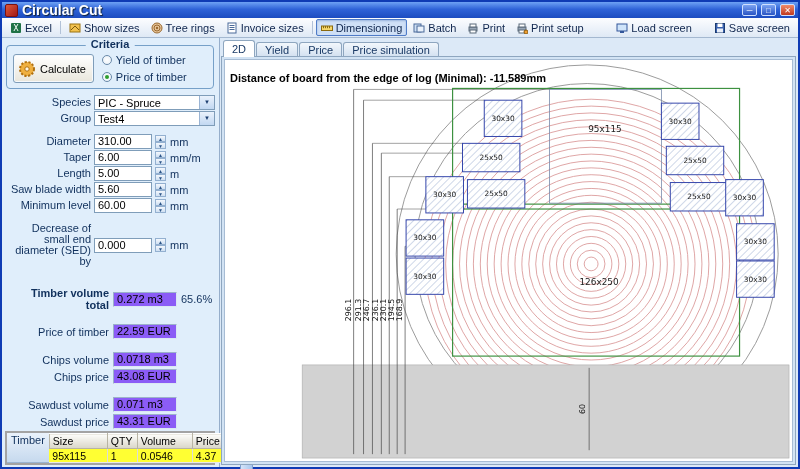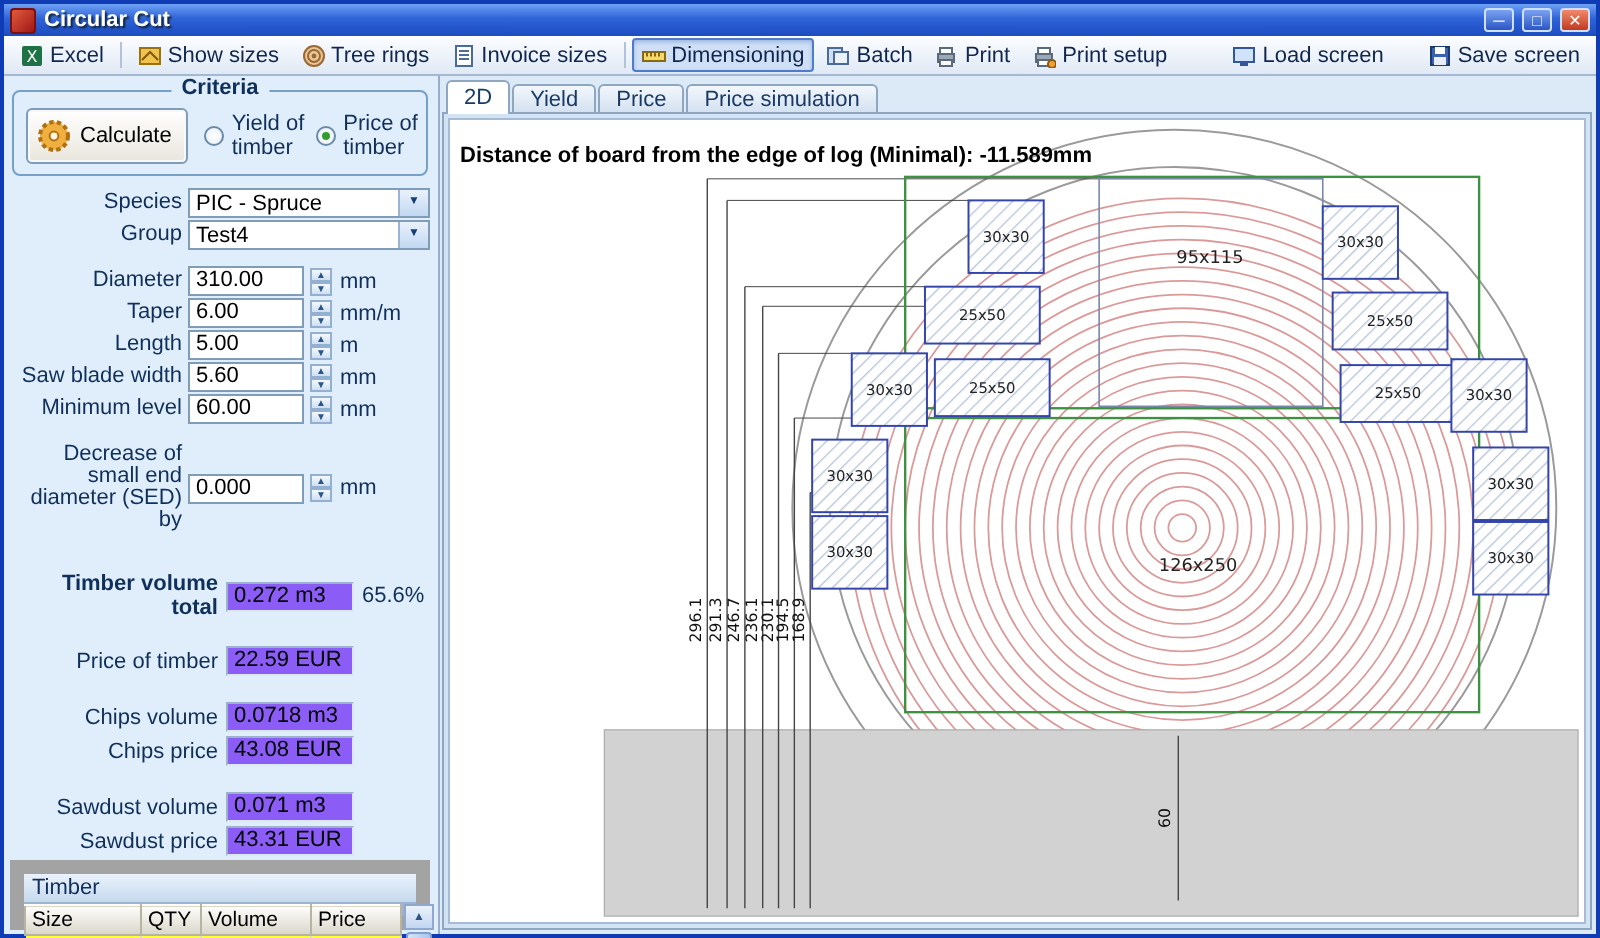--- a/index.html
+++ b/index.html
@@ -2,21 +2,21 @@
 <html><head>
 <meta charset="utf-8">
 <style>
   html,body{margin:0;padding:0;}
   body{width:800px;height:469px;font-family:"Liberation Sans",sans-serif;font-size:11px;color:#000;overflow:hidden;background:#fff;}
   .window{position:absolute;inset:0;display:flex;flex-direction:column;border:2px solid #0f3bb4;box-sizing:border-box;background:#dce9f7;}
   
   .titlebar{height:16px;flex:0 0 16px;display:flex;align-items:center;gap:4px;padding:0 3px;
     background:linear-gradient(180deg,#6ea2f4 0%,#2f63d8 45%,#1c4cc0 100%);color:#fff;}
   .app-icon{width:11px;height:11px;border-radius:2px;background:linear-gradient(135deg,#e05a3a,#a01818);border:1px solid #7a1010;flex:0 0 11px;}
-  .titlebar .title{font-weight:bold;font-size:11px;text-shadow:1px 1px 1px #123;flex:1;white-space:nowrap;overflow:hidden;}
+  .titlebar .title{font-weight:bold;font-size:14px;text-shadow:1px 1px 1px #123;flex:1;white-space:nowrap;overflow:hidden;}
   .win-btn{width:15px;height:12px;font-size:8px;line-height:11px;text-align:center;color:#fff;border-radius:2px;
     background:linear-gradient(#7ba3f2,#2a55c4);border:1px solid #cfe0ff;box-sizing:border-box;}
   .win-btn.close{background:linear-gradient(#f08a6a,#c03a20);}
   
   .toolbar{height:19px;flex:0 0 19px;display:flex;align-items:center;gap:1px;padding:0 3px;
     background:linear-gradient(#fcfdff,#dfe9f5);border-bottom:1px solid #a4b8d0;}
   .tbtn{display:flex;align-items:center;gap:3px;height:15px;padding:0 4px;border:1px solid transparent;border-radius:2px;white-space:nowrap;color:#10264e;}
   .tbtn.active{border-color:#4f7cc8;background:#cfe0f6;box-shadow:inset 0 1px 2px #9ab4dc;}
   .tbtn .ticon{display:inline-flex;width:12px;height:12px;}
   .tsep{width:1px;height:13px;background:#b2c2d8;margin:0 2px;flex:0 0 1px;}
@@ -24,21 +24,21 @@
   
   .content{flex:1;display:flex;min-height:0;}
   .left{width:218px;flex:0 0 218px;background:#e0eefb;border-right:1px solid #96aecb;padding:3px 4px 2px 3px;display:flex;flex-direction:column;min-height:0;box-sizing:border-box;}
   .main{flex:1;min-width:0;display:flex;flex-direction:column;padding:2px 2px 2px 1px;box-sizing:border-box;}
   
   .criteria{position:relative;border:1px solid #76a0c8;border-radius:4px;margin:4px 1px 5px;padding:8px 4px 5px 6px;display:flex;gap:8px;}
   .criteria-title{position:absolute;top:-8px;left:50%;transform:translateX(-50%);background:#e0eefb;padding:0 5px;font-weight:bold;color:#10305c;}
   .calc-btn{display:flex;align-items:center;gap:4px;padding:4px 7px 4px 4px;border:1px solid #7f9db9;border-radius:3px;
     background:linear-gradient(#ffffff,#e9e6dc);box-shadow:inset 0 0 0 1px #f6f9fc;}
   .calc-btn .cicon{width:18px;height:18px;display:inline-flex;}
-  .radio-col{display:flex;flex-direction:row;gap:5px;}
+  .radio-col{display:flex;flex-direction:column;gap:5px;}
   .radio-row{display:flex;align-items:center;gap:4px;color:#10305c;}
   .radio{width:10px;height:10px;border-radius:50%;border:1px solid #6a8aaa;background:radial-gradient(#fff,#e6eef6);position:relative;flex:0 0 10px;box-sizing:border-box;}
   .radio.sel::after{content:"";position:absolute;inset:2px;border-radius:50%;background:#2f9e2f;}
   
   .frow{display:flex;align-items:center;gap:3px;margin:1px 0;}
   .flabel{width:86px;flex:0 0 86px;text-align:right;color:#10305c;line-height:11px;}
   .fval{width:50px;flex:0 0 50px;background:#fff;border:1px solid #7f9db9;padding:1px 3px;height:11px;line-height:11px;box-sizing:content-box;overflow:hidden;}
   .selbox{flex:1;display:flex;align-items:stretch;border:1px solid #7f9db9;background:#fff;height:15px;box-sizing:border-box;}
   .selbox .seltext{flex:1;padding:1px 3px;line-height:12px;overflow:hidden;white-space:nowrap;}
   .selbox .selarrow{width:14px;flex:0 0 14px;font-size:6px;line-height:13px;text-align:center;color:#1c3e70;
@@ -49,21 +49,21 @@
   .sedrow{margin-top:10px;margin-bottom:6px;}
   
   .results{margin-top:12px;}
   .rrow{display:flex;align-items:center;gap:4px;margin:2px 0;}
   .rrow.gap{margin-bottom:13px;}
   .rlabel{width:104px;flex:0 0 104px;text-align:right;color:#10305c;}
   .rlabel.bold{font-weight:bold;}
   .rval{width:56px;flex:0 0 56px;background:#8b5cf6;border:1px solid #9cb2ca;border-right-color:#dbe7f3;border-bottom-color:#dbe7f3;padding:1px 3px;height:11px;line-height:11px;overflow:hidden;}
   .rextra{color:#10305c;}
   
-  .timber{margin-top:auto;border:7px solid #a3a3a3;background:#000000;display:flex;flex-direction:column;min-height:0;}
+  .timber{margin-top:auto;border:2px solid #a3a3a3;background:#000000;display:flex;flex-direction:row;min-height:0;}
   .timber-title{background:linear-gradient(#eaf2fb,#c6d9ee);padding:1px 4px;color:#10305c;border-bottom:1px solid #9ab4d0;}
   .timber-body{display:flex;flex:1;min-height:0;}
   table.tgrid{flex:1;border-collapse:collapse;table-layout:fixed;font-size:10.5px;width:calc(100% - 15px);}
   table.tgrid th{background:linear-gradient(#fdfdfa,#d9d5c8);border:1px solid #b8b4a4;border-top:1px solid #fff;
     font-weight:normal;text-align:left;padding:0 3px;height:14px;overflow:hidden;}
   table.tgrid td{border-right:1px solid #dcdcdc;border-bottom:1px solid #e8e8e8;padding:0 3px;height:13px;overflow:hidden;white-space:nowrap;}
   tr.selrow td{background:#ffff33;}
   .sbar{width:15px;flex:0 0 15px;background:#cfdcf0;border-left:1px solid #9ab4d0;display:flex;flex-direction:column;}
   .sb-btn{height:13px;flex:0 0 13px;background:linear-gradient(#ecf3fc,#c2d6f0);border:1px solid #8fa8cc;font-size:6px;line-height:12px;text-align:center;color:#2c5588;box-sizing:border-box;}
   .sb-thumb{flex:0 0 26px;margin:1px;background:linear-gradient(90deg,#d5e4f8,#a8c6ee);border:1px solid #7f9fd0;border-radius:2px;}

